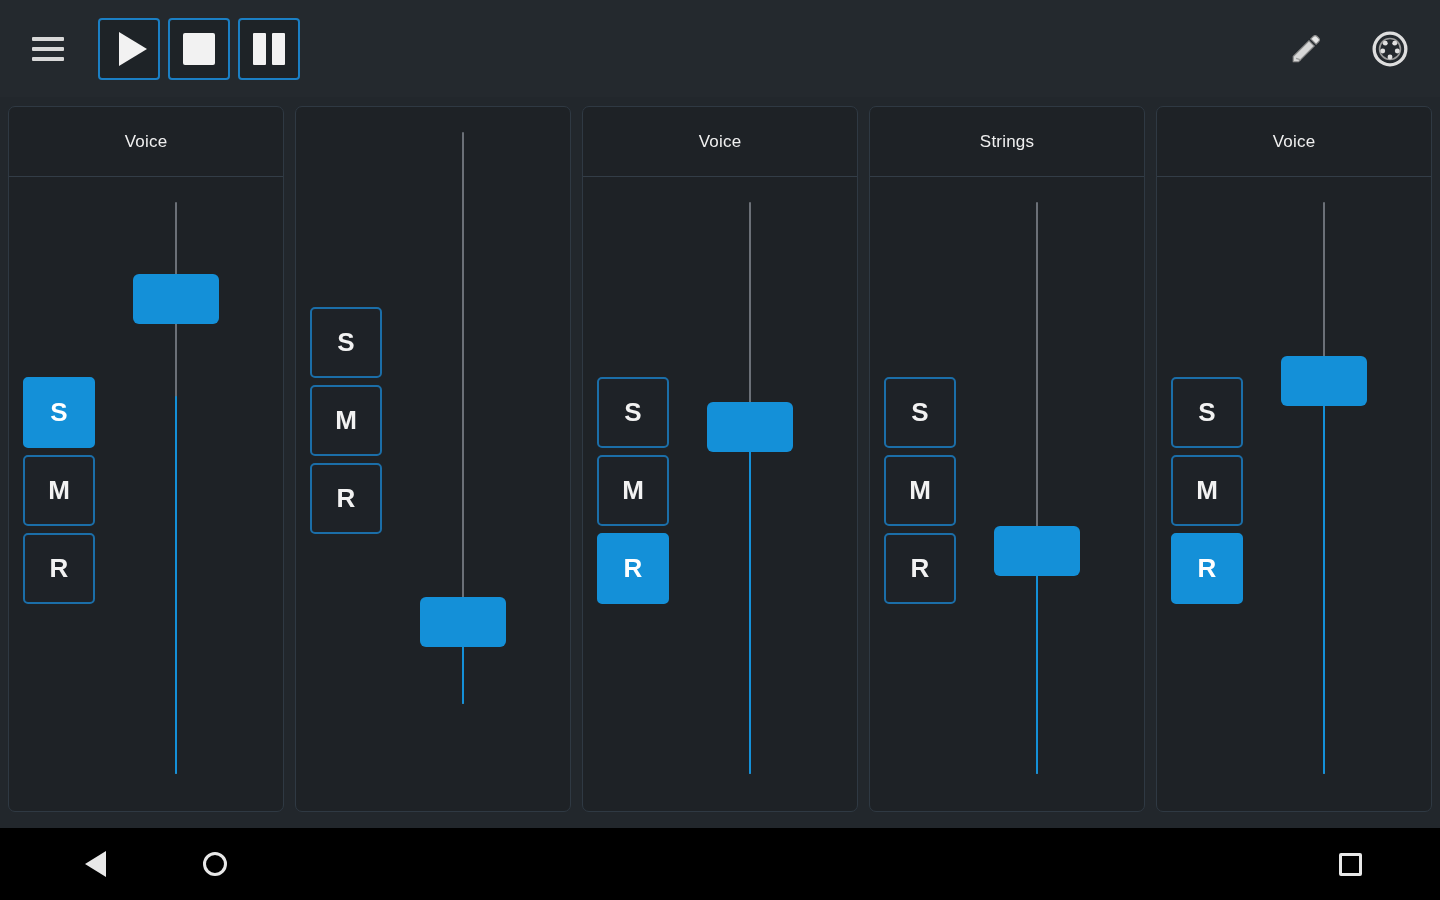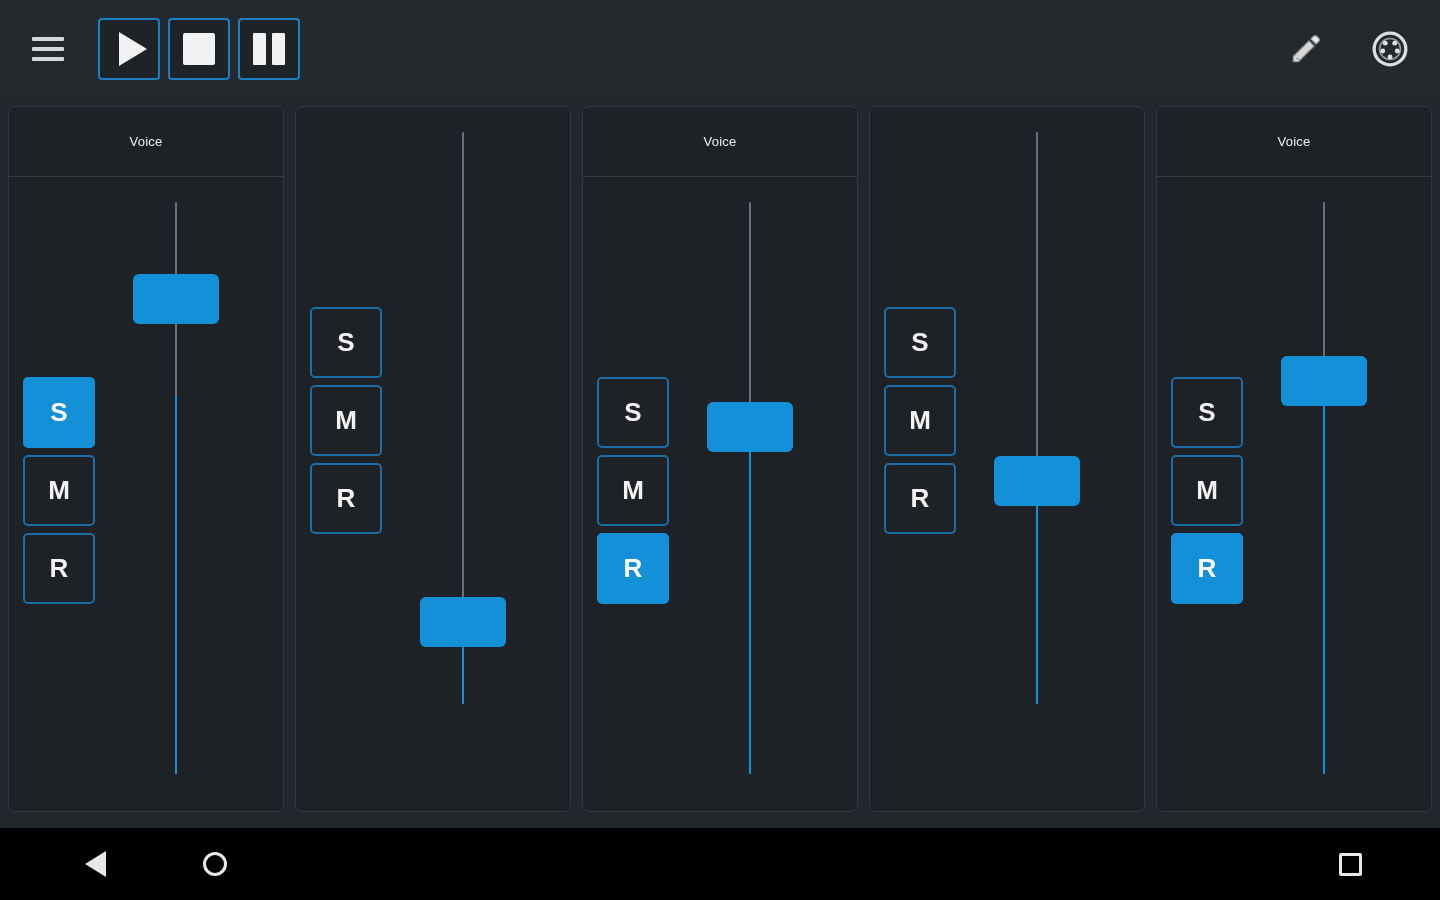--- a/index.html
+++ b/index.html
@@ -137,21 +137,21 @@
 
   .strip-header {
     height: 70px;
     border-bottom: 1px solid #333d47;
     display: flex;
     align-items: center;
     justify-content: center;
   }
   .strip-title {
     color: #f0f0f0;
-    font-size: 13px;
+    font-size: 17px;
     letter-spacing: .2px;
   }
 
   .strip-body {
     position: relative;
     height: 635px;
   }
 
   
   .smr {
@@ -357,20 +357,23 @@
         </div>
         <div class="fader" style="left:112px;">
           <div class="fader-track"></div>
           <div class="fader-fill" style="top:250px; height:347px;"></div>
           <div class="fader-handle" style="top:250px;"></div>
         </div>
       </div>
     </div>
 
     <div class="strip">
+      <div class="strip-header">
+        <span class="strip-title">Strings</span>
+      </div>
       <div class="strip-body">
         <div class="smr">
           <div class="smr-btn">S</div>
           <div class="smr-btn">M</div>
           <div class="smr-btn">R</div>
         </div>
         <div class="fader" style="left:112px;">
           <div class="fader-track"></div>
           <div class="fader-fill" style="top:374px; height:223px;"></div>
           <div class="fader-handle" style="top:374px;"></div>

